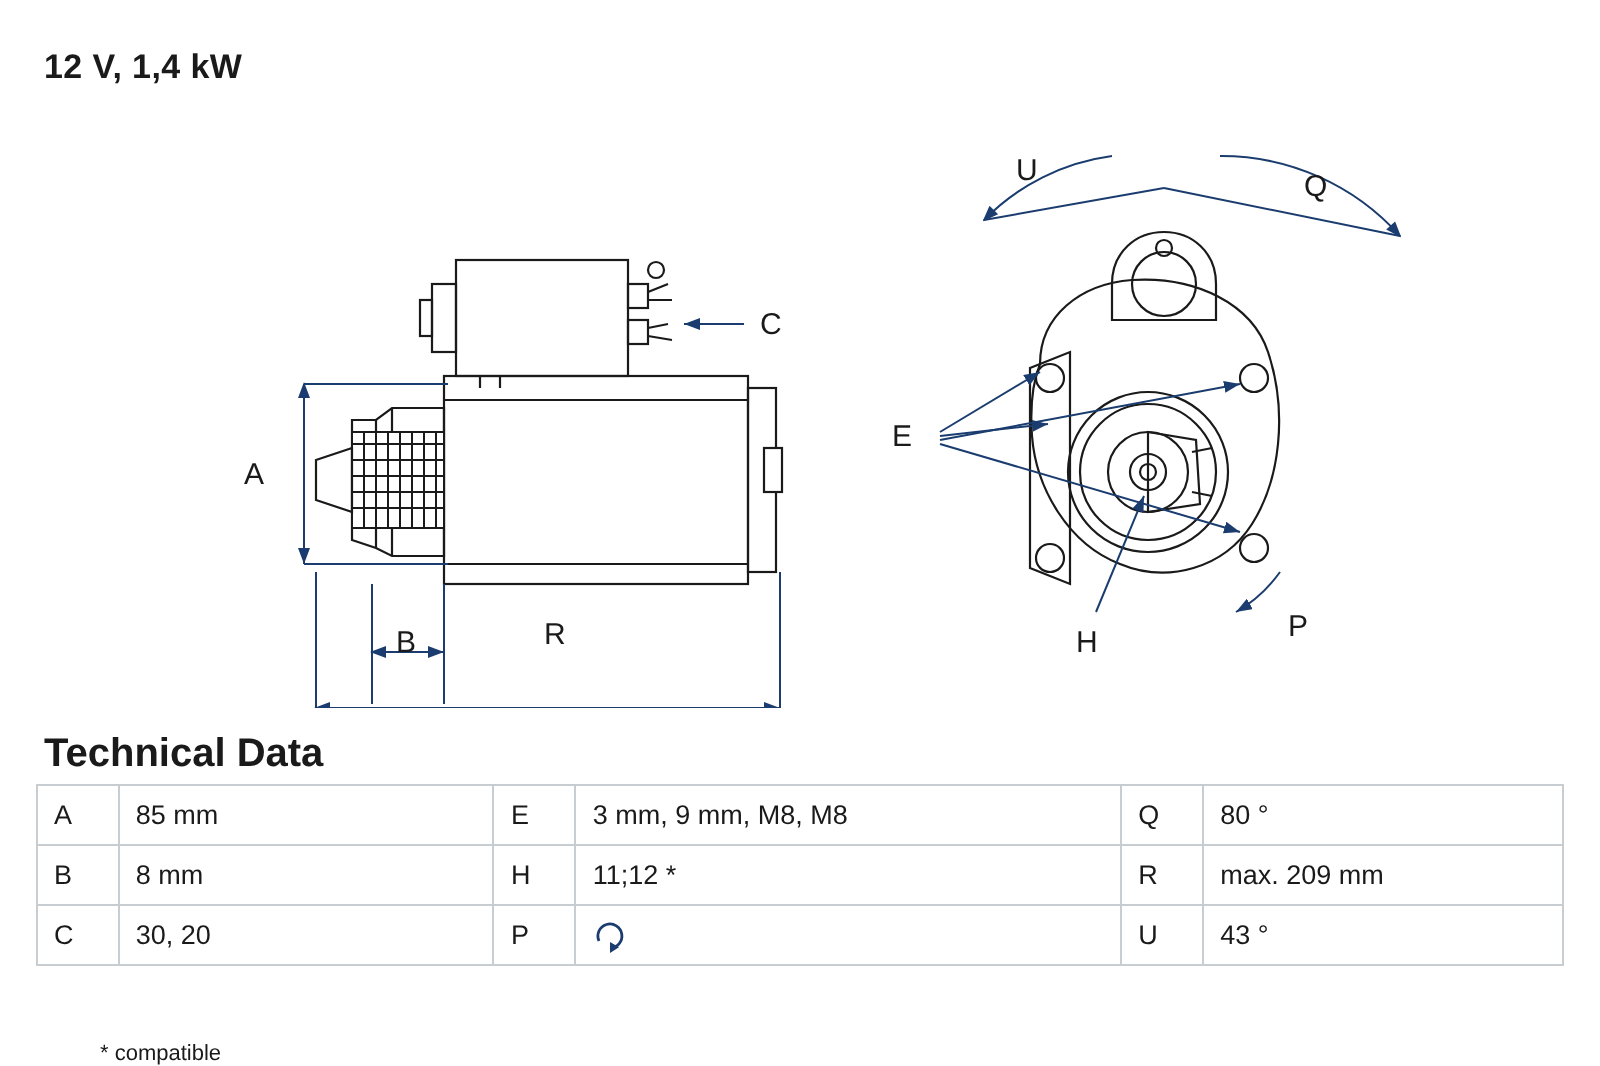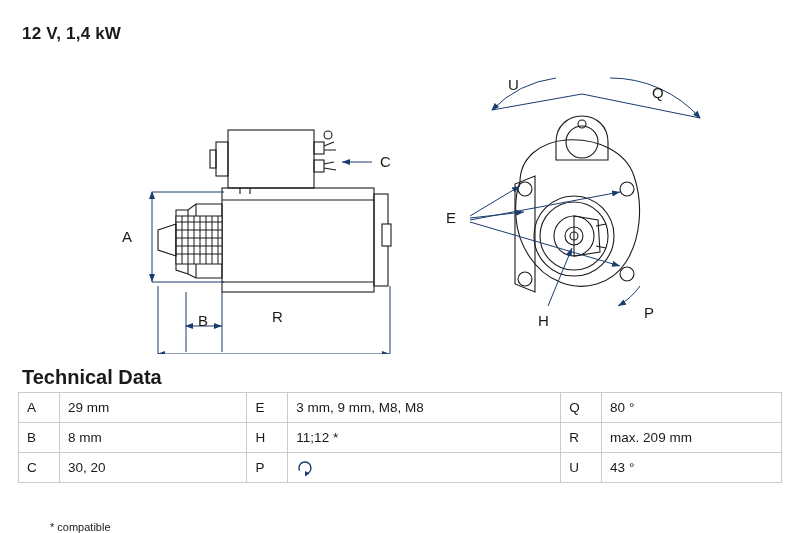--- a/index.html
+++ b/index.html
@@ -176,21 +176,21 @@
   </g>
 </svg>
 </div>
 
 <div class="tech-title">Technical Data</div>
 
 <table class="tech">
   <tbody>
     <tr>
       <td class="key">A</td>
-      <td class="val-a">29 mm</td>
+      <td class="val-a">85 mm</td>
       <td class="key">E</td>
       <td class="val-b">3 mm, 9 mm, M8, M8</td>
       <td class="key">Q</td>
       <td class="val-c">80 °</td>
     </tr>
     <tr>
       <td class="key">B</td>
       <td class="val-a">8 mm</td>
       <td class="key">H</td>
       <td class="val-b">11;12 *</td>

